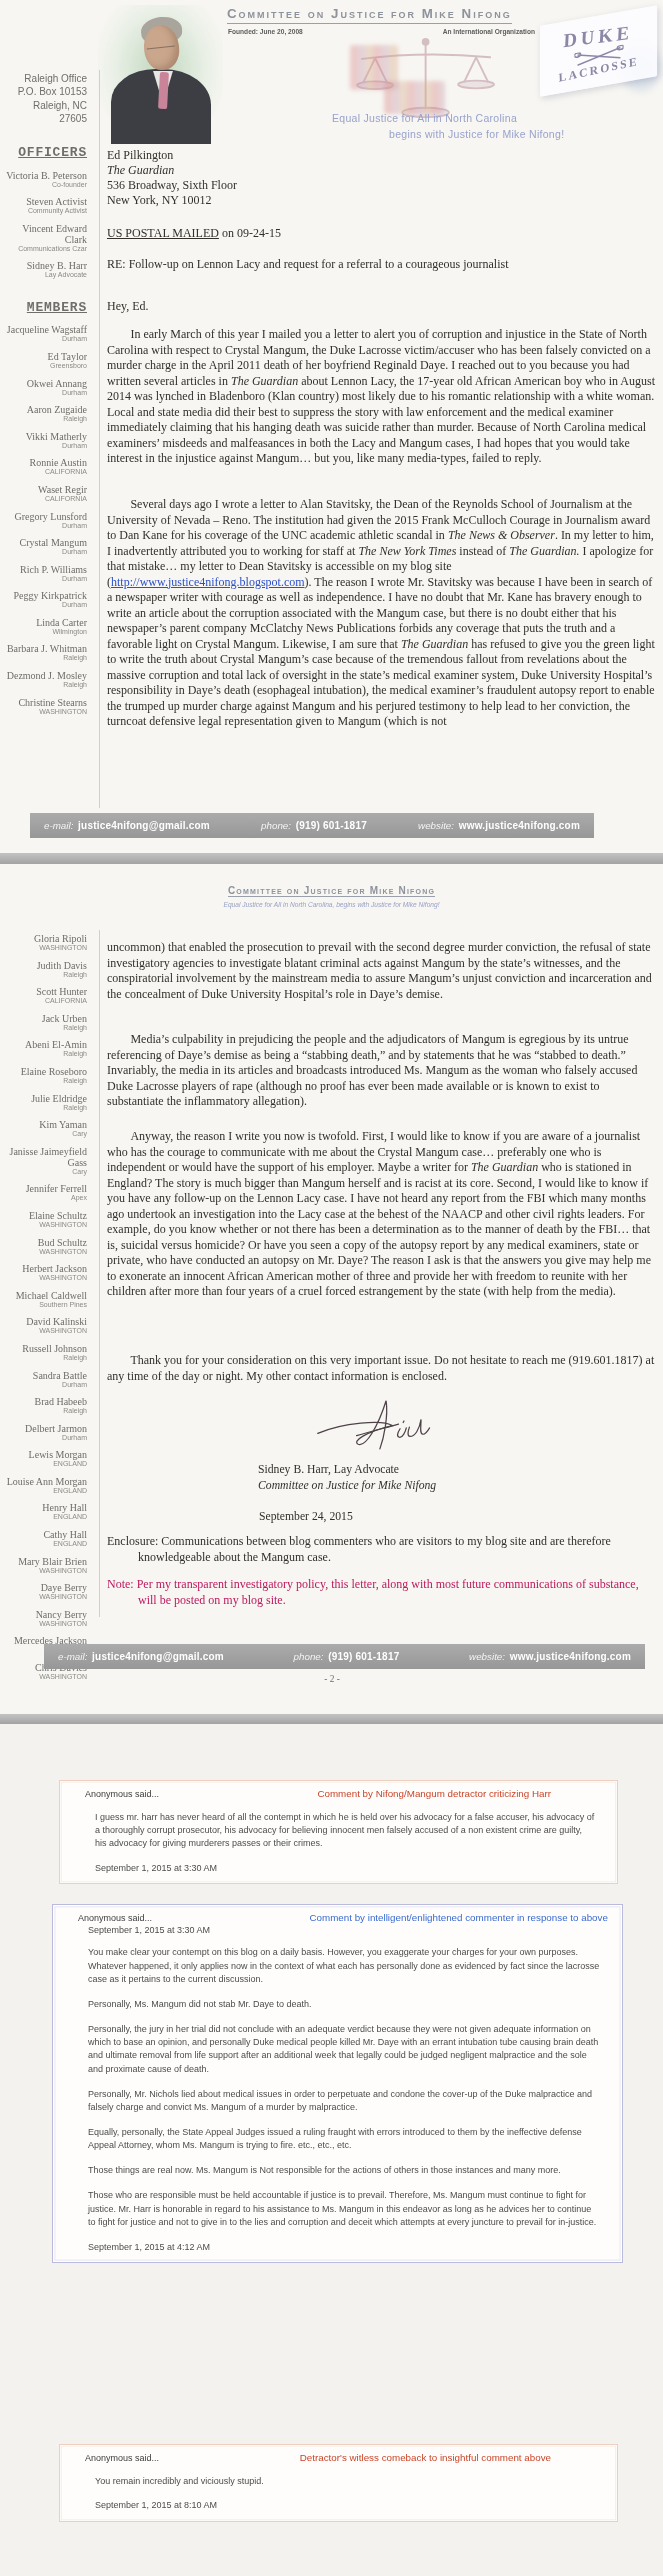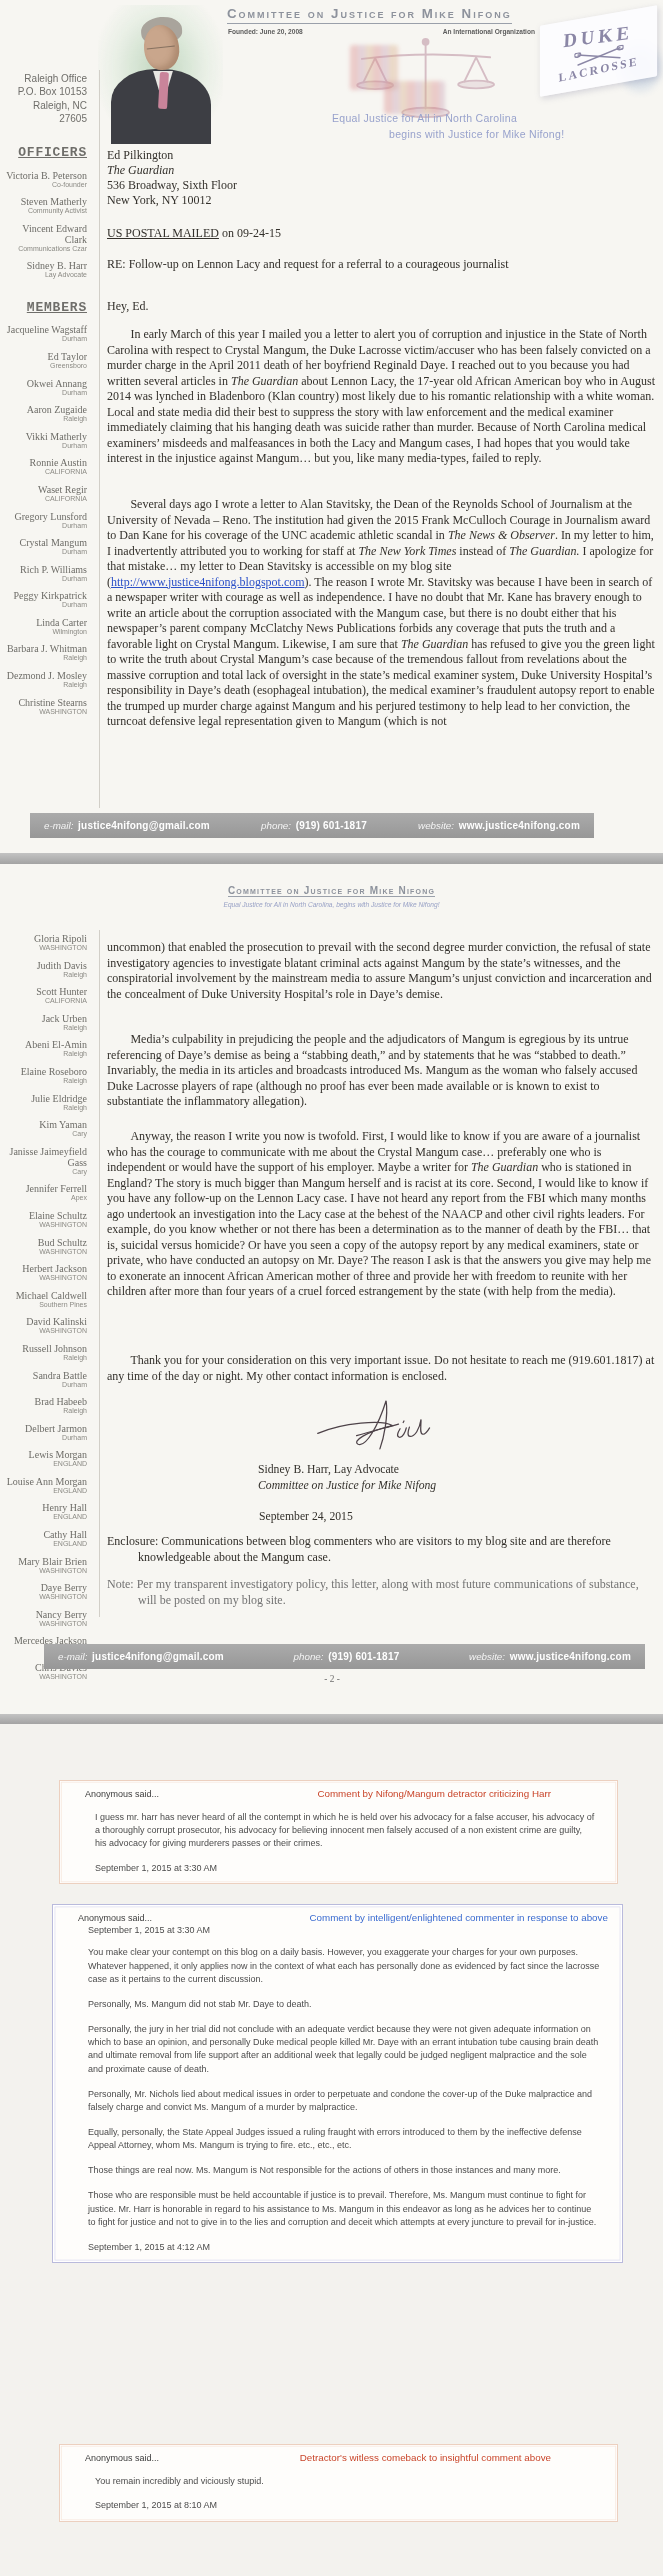--- a/index.html
+++ b/index.html
@@ -69,21 +69,21 @@
   
   .serif { font-family:"Liberation Serif",serif; color:#33302b; }
   .pos { position:absolute; }
   .body-par { font-family:"Liberation Serif",serif; font-size:12px; line-height:15.5px;
               color:#33302b; width:552px; text-align:left; }
   .ind { text-indent:23.4px; }
   .it { font-style:italic; }
   .un { text-decoration:underline; }
   .lk { color:#2b50c8; text-decoration:underline; cursor:pointer; }
   .hang { padding-left:31px; text-indent:-31px; }
-  .note-blue { color:#737373; }
+  .note-blue { color:#be185d; }
 
   
   .signame { font-family:"Liberation Serif",serif; font-size:11.7px; line-height:15.6px; color:#33302b; }
 
   
   .fbar { position:absolute; height:25px; background:linear-gradient(#ababab,#979797);
           display:flex; align-items:center; justify-content:space-between; padding:0 14px;
           font-size:10px; color:#fff; }
   .fbar i { font-style:italic; font-weight:normal; color:#f4f4f4; margin-right:4.7px; font-size:9.8px; }
   .fbar b { font-weight:bold; letter-spacing:0.2px; }
@@ -171,21 +171,21 @@
         </div>
       <div class="sb-head">OFFICERS</div>
       <div>
 
           <div class="sb-entry">
             <div class="sb-name">Victoria B. Peterson</div>
             <div class="sb-loc">Co-founder</div>
           </div>
 
           <div class="sb-entry">
-            <div class="sb-name">Steven Matherly</div>
+            <div class="sb-name">Steven Activist</div>
             <div class="sb-loc">Community Activist</div>
           </div>
 
           <div class="sb-entry">
             <div class="sb-name">Vincent Edward Clark</div>
             <div class="sb-loc">Communications Czar</div>
           </div>
 
           <div class="sb-entry">
             <div class="sb-name">Sidney B. Harr</div>

